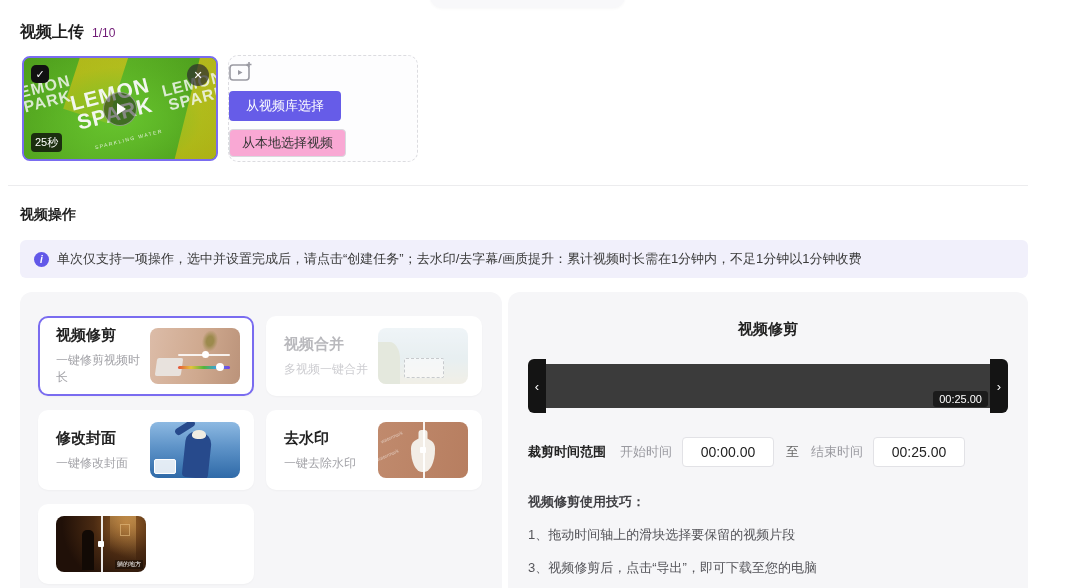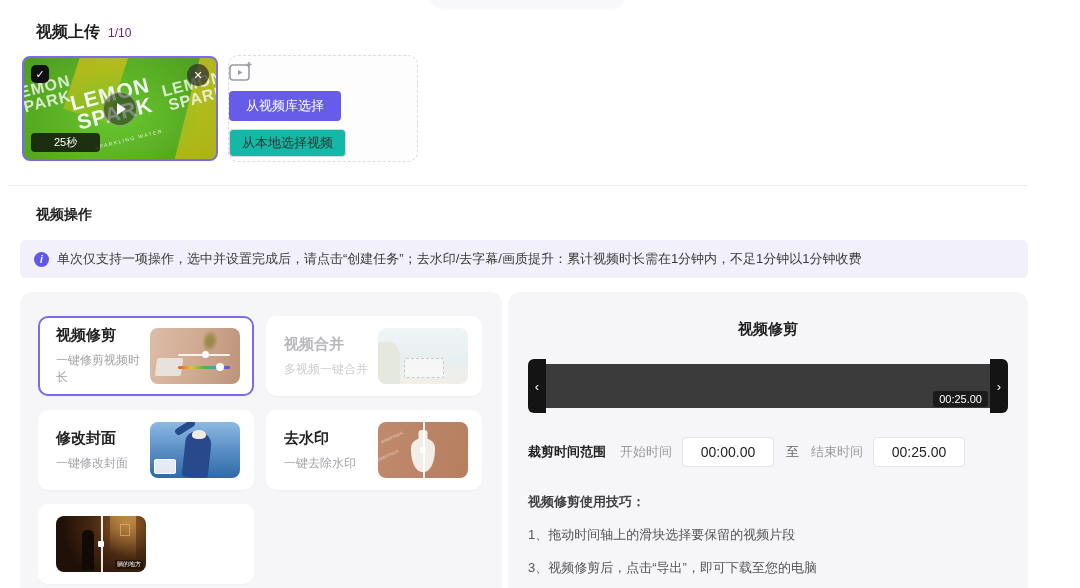--- a/index.html
+++ b/index.html
@@ -3,21 +3,21 @@
 <meta charset="utf-8">
 <style>
   * { margin:0; padding:0; box-sizing:border-box; }
   html,body { width:1080px; height:588px; overflow:hidden; }
   body { font-family:"Liberation Sans","DejaVu Sans",sans-serif; background:#fff; color:#222; position:relative; }
 
   .top-pill { position:absolute; left:430px; top:-10px; width:195px; height:18px;
     background:#f8f8fa; border-radius:0 0 12px 12px; box-shadow:0 1px 3px rgba(0,0,0,.03); }
 
   
-  .sec-head { position:absolute; left:20px; display:flex; align-items:baseline; gap:8px;margin-left:16px; }
+  .sec-head { position:absolute; left:20px; display:flex; align-items:baseline; gap:8px; }
   .upload-head { top:22px; }
   .sec-title { font-size:16px; font-weight:bold; color:#1f1f1f; }
   .sec-count { font-size:12px; color:#701a75; }
 
   .video-card { position:absolute; left:22px; top:56px; width:196px; height:105px;
     border:2px solid #7a6cf0; border-radius:8px; overflow:hidden; background:#4ea21e; cursor:pointer; }
   .vc-bg { position:absolute; inset:0; background:linear-gradient(115deg,#57ab22 0%,#62b92a 45%,#4d9f1d 100%); }
   .yellow { position:absolute; background:linear-gradient(#f4d322,#e9c112); }
   .y1 { width:46px; height:90px; left:52px; top:-30px; transform:rotate(18deg); }
   .y2 { width:40px; height:120px; right:-12px; top:-10px; transform:rotate(14deg); }
@@ -31,29 +31,29 @@
 
   .vc-check { position:absolute; left:7px; top:7px; width:18px; height:18px; background:#111;
     border-radius:5px; color:#fff; font-size:11px; display:flex; align-items:center; justify-content:center; cursor:pointer; }
   .vc-close { position:absolute; right:7px; top:6px; width:22px; height:22px; background:rgba(45,45,45,.72);
     border-radius:50%; color:#fff; font-size:11px; display:flex; align-items:center; justify-content:center; cursor:pointer; }
   .vc-play { position:absolute; left:50%; top:50%; transform:translate(-50%,-50%); width:34px; height:34px;
     background:rgba(25,25,25,.5); border:1px solid rgba(200,200,200,.55); border-radius:50%; color:#fff;
     display:flex; align-items:center; justify-content:center; cursor:pointer; }
   .vc-play .tri { width:0; height:0; border-left:9px solid #fff; border-top:6px solid transparent; border-bottom:6px solid transparent; margin-left:3px; }
   .vc-dur { position:absolute; left:7px; bottom:7px; background:rgba(10,10,10,.78); color:#fff; font-size:11px;
-    padding:2px 23px; border-radius:4px; }
+    padding:2px 4px; border-radius:4px; }
 
   .upload-box { position:absolute; left:228px; top:55px; width:190px; height:107px; background:#fdfdfe;
     border:1px dashed #dcdce0; border-radius:10px; display:flex; flex-direction:column; align-items:flex-start;
     justify-content:center; gap:8px; cursor:pointer; }
   .upload-ic { color:#9a9aa2; line-height:0; }
   .btn-purple { background:#665ce8; color:#fff; border:none; border-radius:4px; font-size:13px;
     padding:6px 17px; cursor:pointer; font-family:inherit; }
-  .btn-white { background:#14b8a6; color:#333; border:1px solid #d9d9de; border-radius:4px; font-size:13px;
+  .btn-white { background:#f9a8d4; color:#333; border:1px solid #d9d9de; border-radius:4px; font-size:13px;
     padding:4px 12px; cursor:pointer; font-family:inherit; }
 
   .divider { position:absolute; left:8px; top:185px; width:1020px; height:1px; background:#ececee; }
 
   
   .ops-head { top:206px; }
   .ops-title { font-size:14px; font-weight:bold; color:#1f1f1f; }
 
   .notice { position:absolute; left:20px; top:240px; width:1008px; height:38px; background:#f1f0fb;
     border-radius:6px; display:flex; align-items:center; gap:8px; padding:0 14px; }

